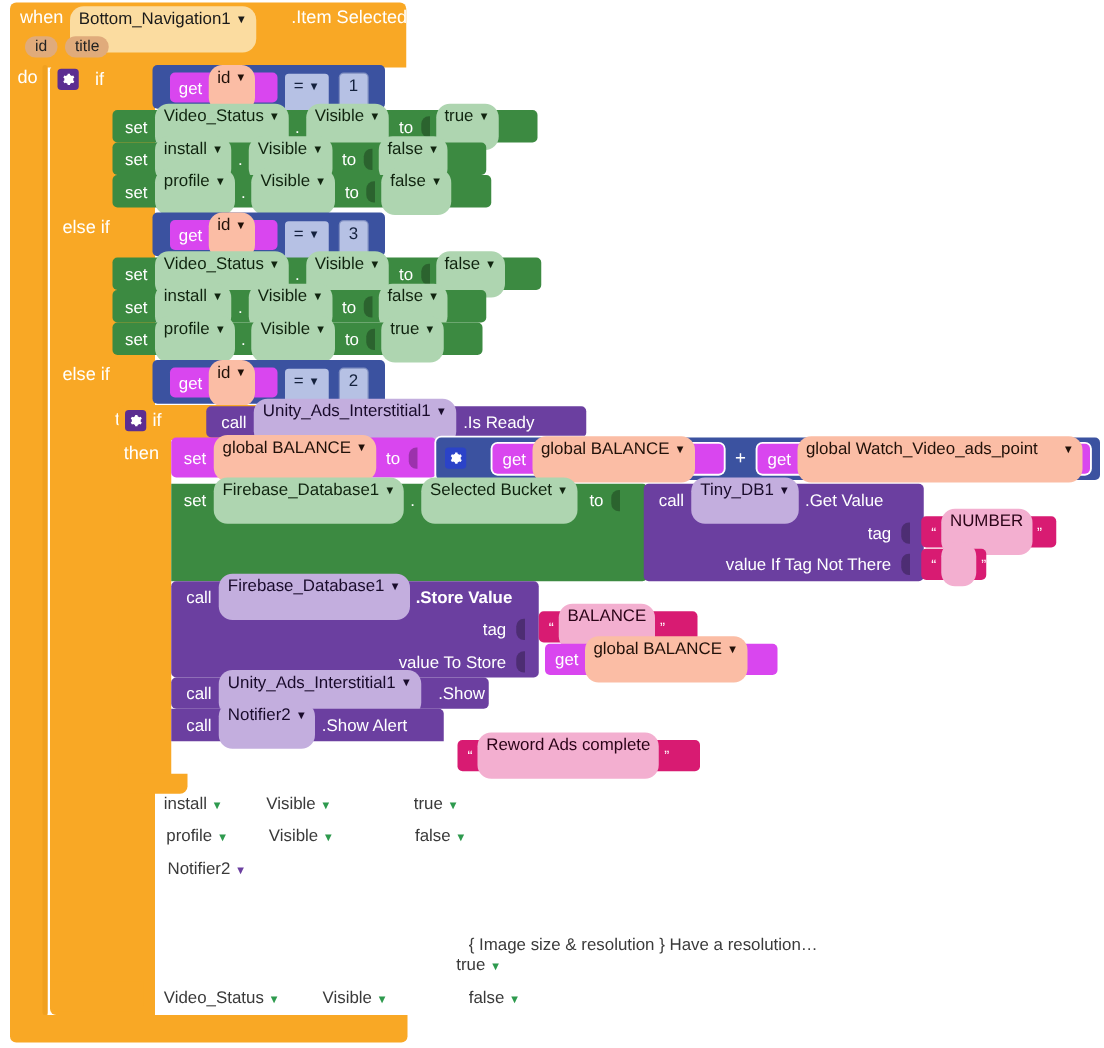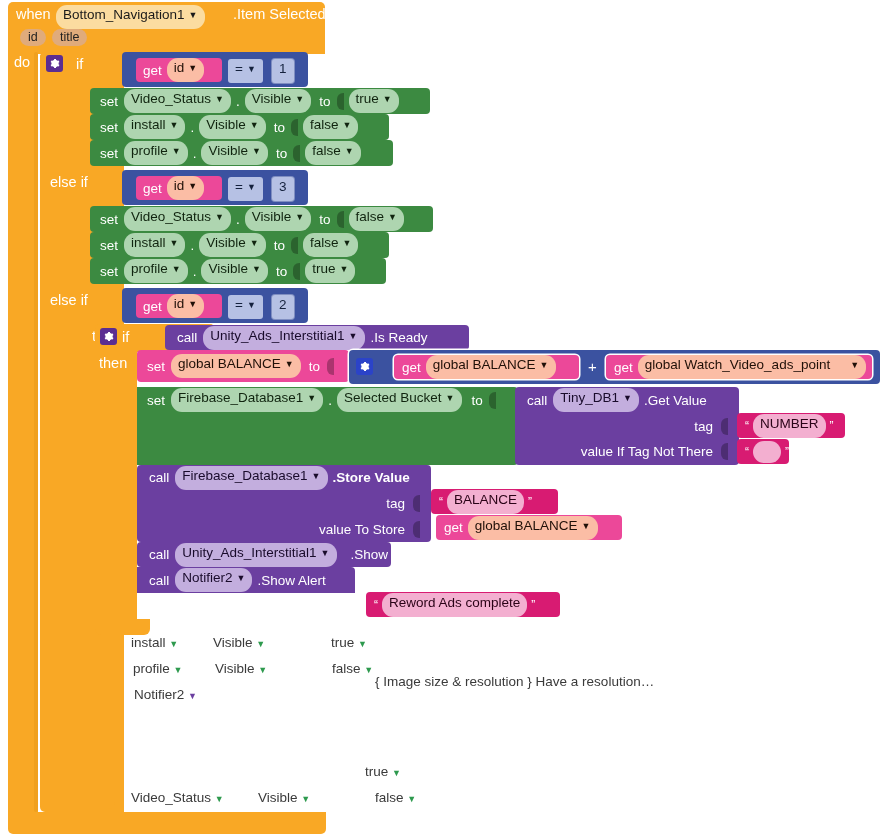--- a/index.html
+++ b/index.html
@@ -15,38 +15,38 @@
   #stage{position:relative;width:883px;height:838px;}
 
   
   .blk{position:absolute;box-sizing:border-box;border-radius:4px;}
   .row{display:flex;align-items:center;height:100%;}
   .lbl{white-space:nowrap;}
 
   
   .fld{
     display:inline-flex;align-items:center;gap:4px;
-    border-radius:11px;padding:1px 7px 6px 7px;
+    border-radius:11px;padding:1px 7px 19px 7px;
     color:#1a1a1a;white-space:nowrap;line-height:17px;
     font-size:13.5px;
   }
   .caret{font-size:9px;line-height:9px;display:inline-block;transform:translateY(1px);}
 
   
   .c-event   {background:#F9A825;border:1px solid #e09b1e;}
   .f-event   {background:#fbdca0;}
   .f-param   {background:#e0ab7b;color:#222;border-radius:10px;padding:1px 8px 2px;}
 
   .c-ctrl    {background:#F9A825;}
   .c-logic   {background:#3B52A0;}
   .f-logic   {background:#b6c1e4;color:#14213d;}
   .c-math    {background:#3B52A0;}
   .f-math    {background:#b6c1e4;color:#14213d;}
 
-  .c-var     {background:#ec4899;}
+  .c-var     {background:#d946ef;}
   .f-var     {background:#fbbda5;color:#201008;}
 
   .c-set     {background:#3C8A41;}
   .f-set     {background:#aed5b0;color:#10240f;}
 
   .c-call    {background:#6B3FA0;}
   .f-call    {background:#c3aede;color:#190b2b;}
 
   .c-text    {background:#D81B72;}
   .f-text    {background:#f3afd0;color:#2a0317;}
@@ -494,21 +494,21 @@
   <div class="ghost" style="left:332px;top:661px;">
     <span>false</span>
     <span class="gcaret">▼</span>
   </div>
 
   <div class="ghost" style="left:134px;top:687px;">
     <span>Notifier2</span>
     <span class="pcaret">▼</span>
   </div>
 
-  <div class="ghost-txt" style="left:375px;top:674px;">{  Image size &amp; resolution  }  Have a resolution…</div>
+  <div class="ghost-txt" style="left:375px;top:748px;">{  Image size &amp; resolution  }  Have a resolution…</div>
   <div class="ghost" style="left:365px;top:764px;">
     <span>true</span>
     <span class="gcaret">▼</span>
   </div>
 
   <div class="ghost" style="left:131px;top:790px;">
     <span>Video_Status</span>
     <span class="gcaret">▼</span>
   </div>
   <div class="ghost" style="left:258px;top:790px;">

